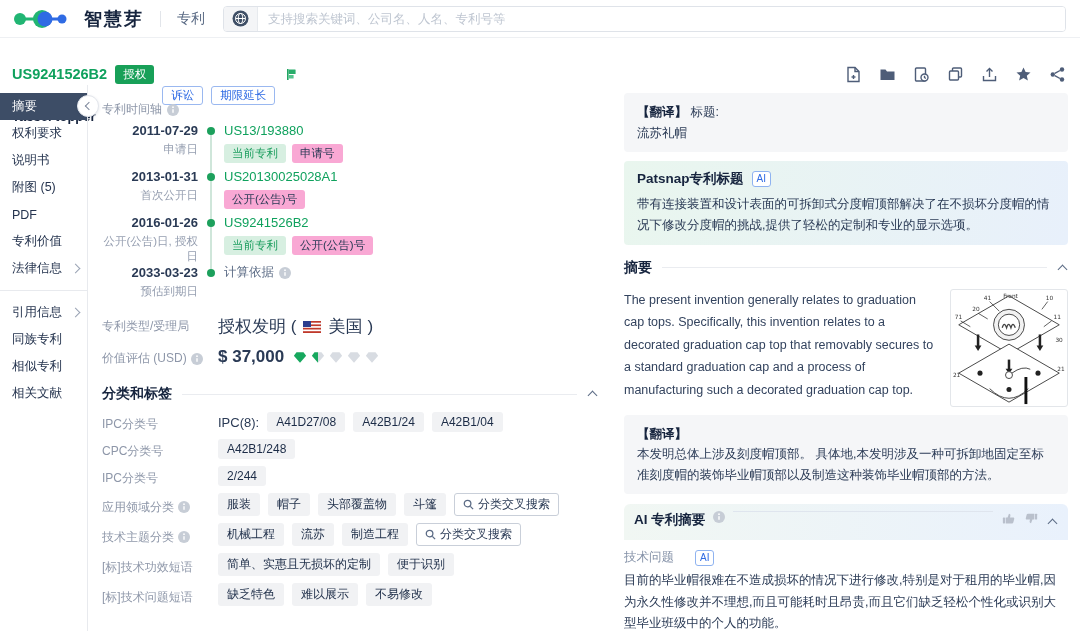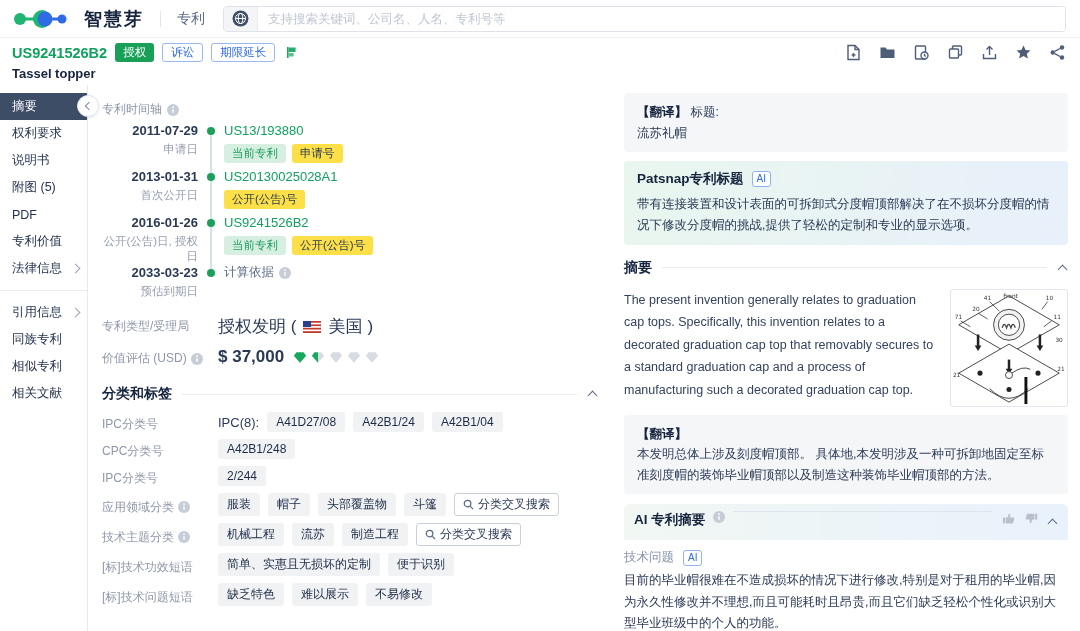--- a/index.html
+++ b/index.html
@@ -17,21 +17,21 @@
   .searchbar { flex:1; height:26px; display:flex; align-items:center; border:1px solid #dfe3e9; border-radius:4px; overflow:hidden; background:#fff; }
   .search-globe { width:34px; height:100%; background:#f4f5f7; display:flex; align-items:center; justify-content:center; border-right:1px solid #e7eaee; }
   .searchbar input { flex:1; border:none; outline:none; height:100%; padding:0 10px; font-size:12.5px; color:#1c2c47; }
   .searchbar input::placeholder { color:#bfc6d1; }
 
   
   .patentbar { height:47px; padding:5px 14px 2px 12px; flex:none; }
   .pb-row1 { display:flex; align-items:center; gap:8px; }
   .pb-number { font-size:14.5px; font-weight:bold; color:#0fa15d; }
   .badge-green { background:#18a058; color:#fff; font-size:11.5px; padding:2px 8px; border-radius:3px; }
-  .badge-blue { background:#fff; color:#2f6be4; border:1px solid #9ab8f0; font-size:11.5px; padding:1px 8px; border-radius:3px; cursor:pointer; }
+  .badge-blue { background:#fff; color:#2f6be4; border:1px solid #9ab8f0; font-size:11.5px; padding:1px 8px; border-radius:3px; cursor:pointer;margin-top:43px; }
   .pb-flagicon { margin-left:2px; display:flex; }
   .pb-actions { margin-left:auto; display:flex; align-items:center; gap:17px; }
   .pb-actions svg { display:block; cursor:pointer; }
   .pb-title { font-size:13px; font-weight:bold; color:#16243e; margin-top:4px; }
 
   
   .content { flex:1; display:flex; min-height:0; }
 
   
   .sidebar { width:88px; flex:none; border-right:1px solid #e8eaee; padding-top:8px; }
@@ -61,21 +61,21 @@
   .t-date { font-size:13px; font-weight:bold; color:#2a3a55; line-height:17px; }
   .t-sub { font-size:11.5px; color:#959eb0; margin-top:3px; }
   .t-dot-col { width:26px; flex:none; display:flex; justify-content:center; position:relative; }
   .t-dot { width:8px; height:8px; border-radius:50%; background:#1ca05c; margin-top:5px; z-index:2; }
   .t-line { position:absolute; top:9px; bottom:-9px; width:1.5px; background:#cfe6da; }
   .t-row:last-child .t-line { display:none; }
   .t-content {}
   .t-value { font-size:13px; color:#0fa15d; line-height:17px; cursor:pointer; }
   .t-calc { font-size:12.5px; color:#5b6b85; display:flex; align-items:center; gap:5px; }
   .t-tags { display:flex; gap:6px; margin-top:5px; }
-  .tag { font-size:11.5px; padding:2px 8px; border-radius:3px; background:#fde047; color:#2a3a55; }
+  .tag { font-size:11.5px; padding:2px 8px; border-radius:3px; background:#f9a8d4; color:#2a3a55; }
   .tag.cur { background:#d7efe1; color:#1d9e5f; }
 
   .info-row { display:flex; align-items:flex-start; margin-top:9px; }
   .info-label { width:116px; flex:none; font-size:12px; color:#8e97a9; display:flex; align-items:center; gap:4px; padding-top:3px; }
   .info-value { font-size:17px; color:#2a3a55; display:flex; align-items:center; gap:5px; flex-wrap:wrap; }
   .flag-us { display:inline-flex; margin:0 2px; }
   .gems { display:flex; gap:4px; align-items:center; margin-left:4px; }
   .money { font-weight:bold; color:#2a3a55; }
 
   .cls-row { display:flex; align-items:center; margin-top:7px; }
@@ -94,21 +94,21 @@
   .ps-title { font-size:13.5px; font-weight:bold; color:#16243e; }
   .ai-badge { font-size:10px; color:#2f6be4; border:1px solid #8fb3f0; border-radius:3px; padding:0 4px; line-height:14px; background:#fff; }
   .ps-text { font-size:12.5px; line-height:1.65; color:#2a3a55; margin-top:6px; }
   .abstract-wrap { display:flex; gap:14px; margin-top:10px; }
   .abstract-text { flex:1; font-size:12.5px; line-height:1.8; color:#33435e; }
   .fig-box { width:118px; height:118px; flex:none; border:1px solid #e3e6ea; border-radius:3px; background:#fff; cursor:pointer; }
   .ai-section-head { margin-top:10px; display:flex; gap:8px; background:linear-gradient(90deg,#f1f7f3 0%,#e9f1fc 100%); border-radius:6px 6px 0 0; padding:7px 10px; }
   .ai-title { font-size:13.5px; font-weight:bold; color:#16243e; white-space:nowrap; }
   .ai-line { flex:1; height:1px; background:#dfe5ee; }
   .thumb { cursor:pointer; display:flex; }
-  .sub-label-row { display:flex; align-items:center; gap:9px; margin-top:9px;text-align:center; }
+  .sub-label-row { display:flex; align-items:center; gap:21px; margin-top:9px;text-align:center; }
   .sub-label { font-size:12.5px; color:#8592a8; }
   .sub-text { font-size:12.5px; line-height:1.7; color:#2a3a55; margin-top:4px; }
 
   .iicon { display:inline-flex; }
 </style>
 </head>
 <body>
 
 <div class="app">
 

